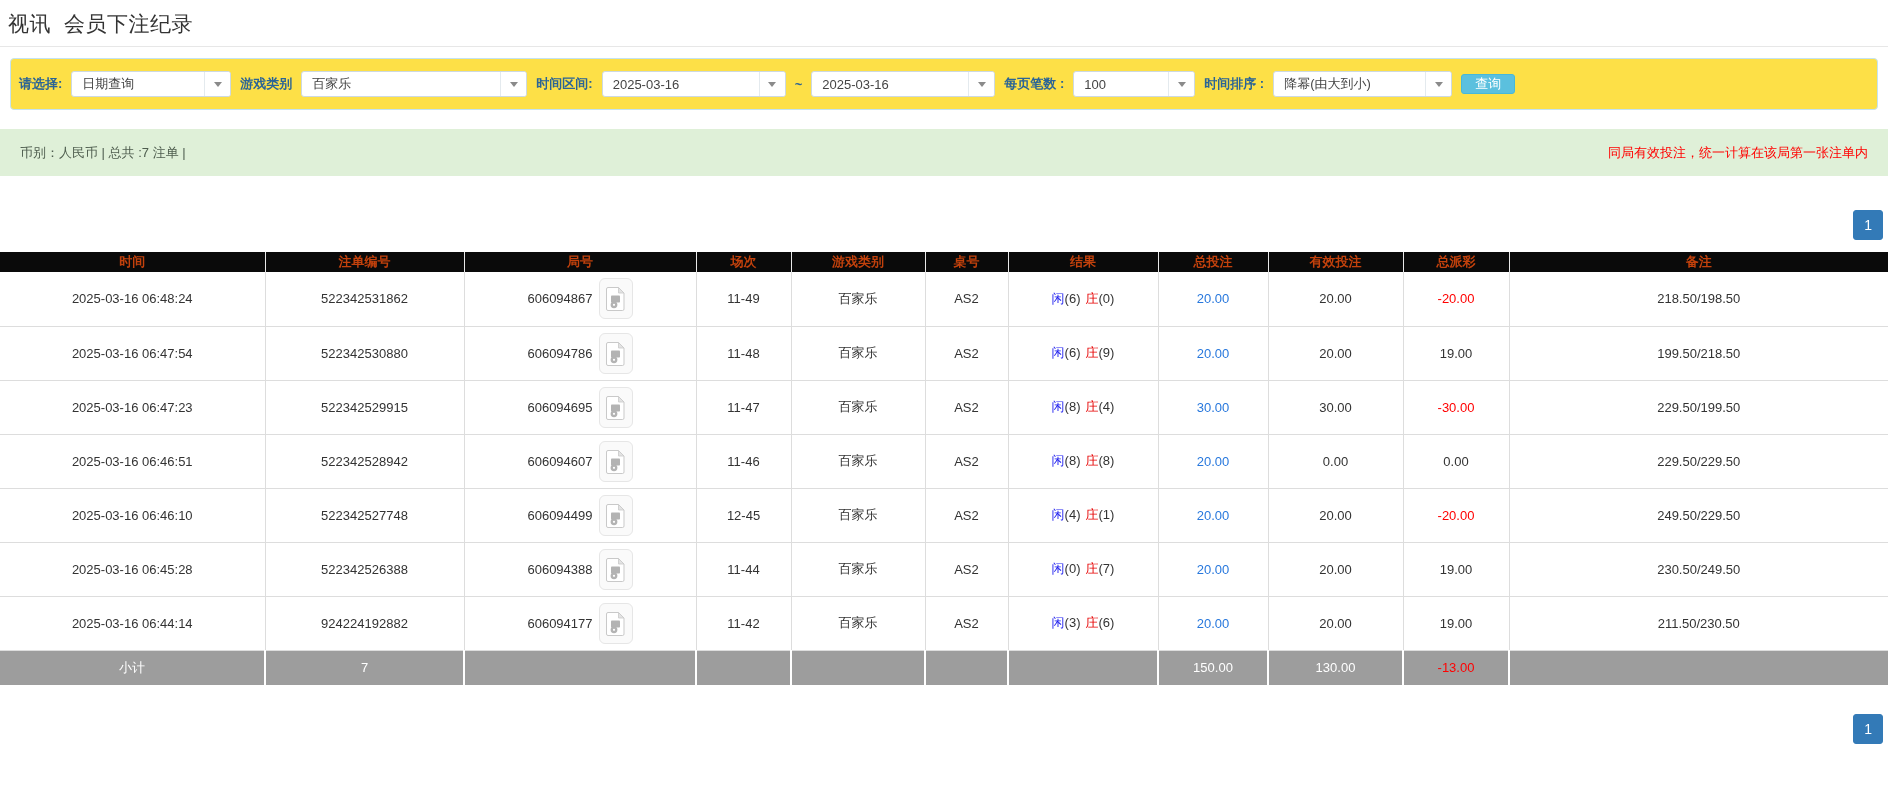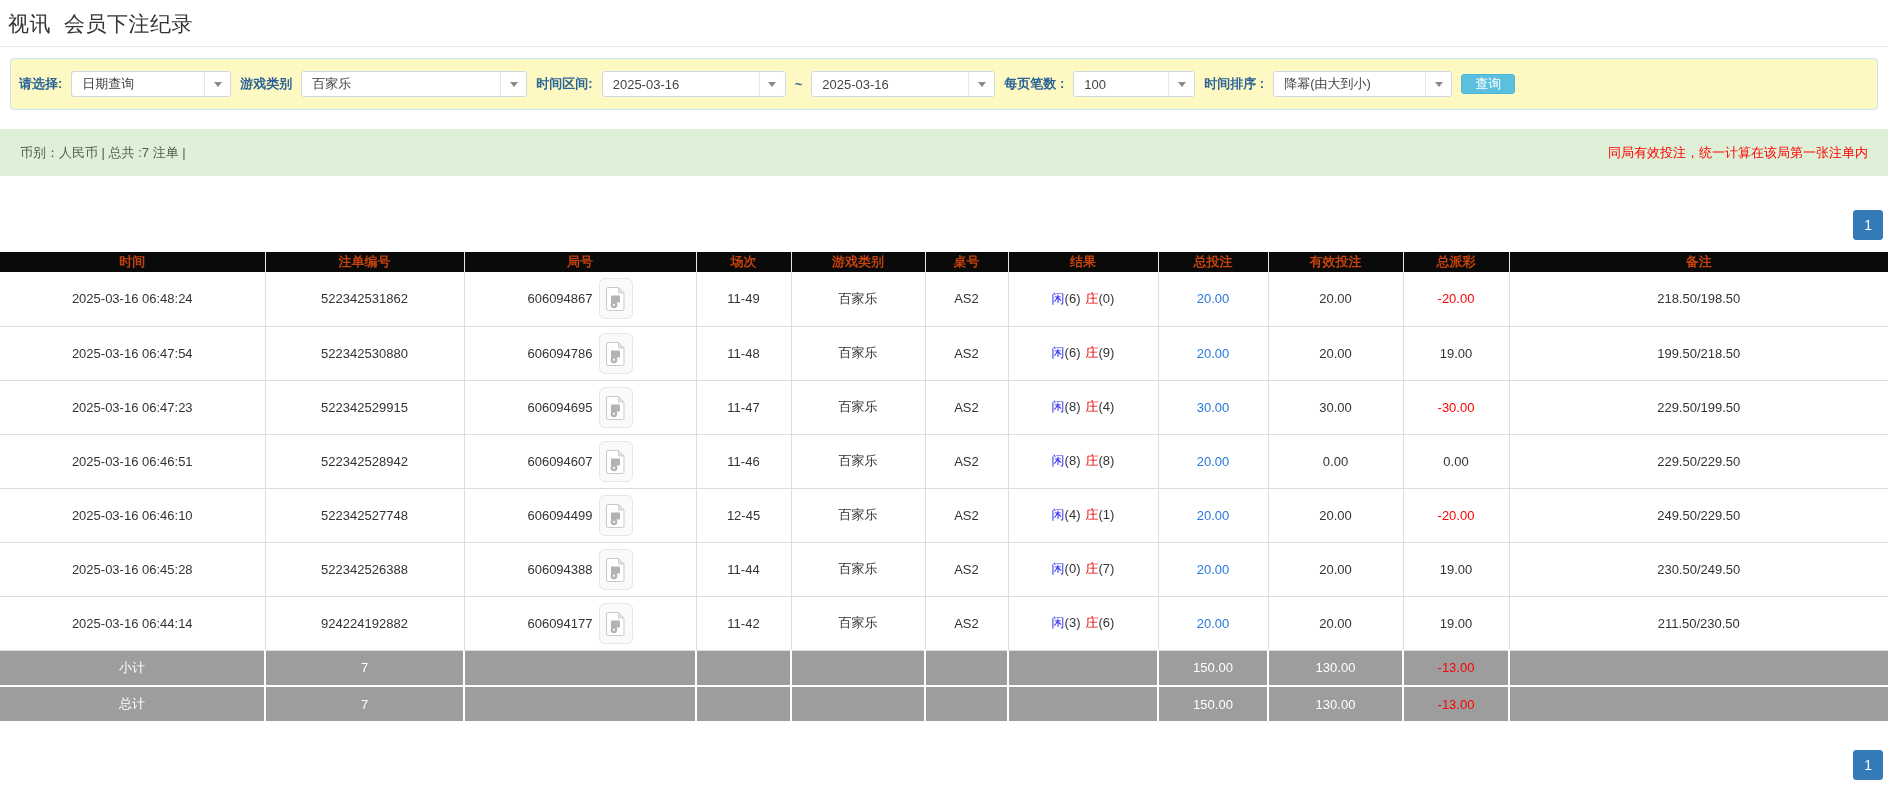--- a/index.html
+++ b/index.html
@@ -7,21 +7,21 @@
   body {
     width:1888px; height:800px; background:#fff; overflow:hidden;
     font-family:"Liberation Sans","DejaVu Sans",sans-serif; color:#333; position:relative;
   }
   
   .page-header { padding:10px 10px 8px 8px; border-bottom:1px solid #e7e7e7; }
   .page-title { font-size:21px; font-weight:400; margin:0; color:#333; letter-spacing:0.5px;font-family:Liberation Mono, monospace; }
 
   
   .filter-panel {
-    margin:11px 10px 0 10px; background:#fef9c3; border:1px solid #c4e3f1; border-radius:4px;
+    margin:11px 10px 0 10px; background:#fde047; border:1px solid #c4e3f1; border-radius:4px;
     padding:10px 8px; display:flex; align-items:center; gap:9px; height:52px; white-space:nowrap;
   }
   .f-label { font-weight:bold; color:#2a6496; font-size:13px; }
   .combo {
     background:#fff; border:1px solid #cdd9e1; border-radius:3px; height:26px;
     display:inline-flex; align-items:stretch; cursor:pointer; overflow:hidden;
   }
   .combo .val { padding:0 10px; font-size:13px; color:#444; display:flex; align-items:center; flex:1; }
   .combo .arrow-btn { width:26px; border-left:1px solid #e4eaee; display:flex; align-items:center; justify-content:center; background:#fff; }
   .caret { width:0; height:0; border-left:4px solid transparent; border-right:4px solid transparent; border-top:5px solid #8a8a8a; }
@@ -374,31 +374,18 @@
       <td></td>
       <td></td>
       <td></td>
       <td></td>
       <td></td>
       <td>150.00</td>
       <td>130.00</td>
       <td class="neg">-13.00</td>
       <td></td>
     </tr>
-    <tr class="sum-row">
-      <td>总计</td>
-      <td>7</td>
-      <td></td>
-      <td></td>
-      <td></td>
-      <td></td>
-      <td></td>
-      <td>150.00</td>
-      <td>130.00</td>
-      <td class="neg">-13.00</td>
-      <td></td>
-    </tr>
   </tbody>
 </table>
 
 <div class="pager pager-bottom">
   <span class="page-btn">1</span>
 </div>
 
 </body></html>

